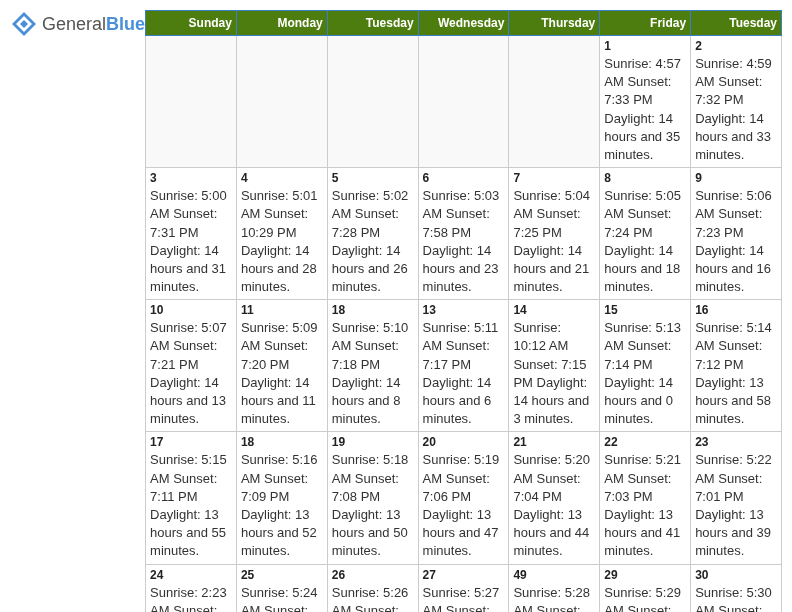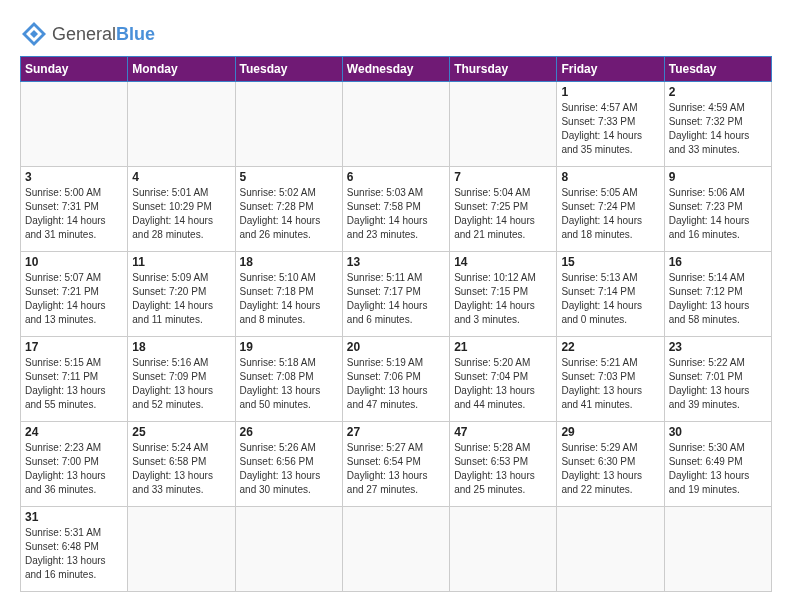--- a/index.html
+++ b/index.html
@@ -7,23 +7,22 @@
       width: 792px;
       height: 612px;
       font-family: Arial, sans-serif;
       background: #fff;
       overflow: hidden;
     }
     .page {
       width: 792px;
       height: 612px;
       background: #fff;
-      padding: 20px;
+      padding: 10px;
       display: flex;
-      flex-direction: column;
     }
     .header {
       display: flex;
       justify-content: space-between;
       align-items: flex-start;
       margin-bottom: 8px;
     }
     .logo {
       display: flex;
       align-items: center;
@@ -48,45 +47,45 @@
       color: #444;
     }
     .calendar {
       flex: 1;
       border: 1px solid #ccc;
       border-collapse: collapse;
       width: 100%;
       table-layout: fixed;
     }
     .calendar thead tr th {
-      background: #701a75;
+      background: #4d7c0f;
       color: #fff;
       font-size: 12px;
       font-weight: bold;
       padding: 5px 4px;
-      text-align: left;
+      text-align: right;
       border: 1px solid #3a80c9;
     }
     .calendar tbody tr td {
       vertical-align: top;
       border: 1px solid #ccc;
       padding: 3px 4px;
       font-size: 9.5px;
       color: #333;
       height: 78px;
     }
     .day-num {
       font-size: 12px;
       font-weight: bold;
       color: #222;
       display: block;
       margin-bottom: 2px;
     }
     .day-info {
-      font-size: 10px;
+      font-size: 13px;
       color: #333;
       line-height: 1.4;
     }
     td.empty {
       background: #f9f9f9;
     }
     td.last-row {
       height: 68px;
     }
   </style>
@@ -294,21 +293,21 @@
 Sunset: 6:56 PM
 Daylight: 13 hours and 30 minutes.</div>
           </td>
           <td>
             <span class="day-num">27</span>
             <div class="day-info">Sunrise: 5:27 AM
 Sunset: 6:54 PM
 Daylight: 13 hours and 27 minutes.</div>
           </td>
           <td>
-            <span class="day-num">47</span>
+            <span class="day-num">49</span>
             <div class="day-info">Sunrise: 5:28 AM
 Sunset: 6:53 PM
 Daylight: 13 hours and 25 minutes.</div>
           </td>
           <td>
             <span class="day-num">29</span>
             <div class="day-info">Sunrise: 5:29 AM
 Sunset: 6:30 PM
 Daylight: 13 hours and 22 minutes.</div>
           </td>

